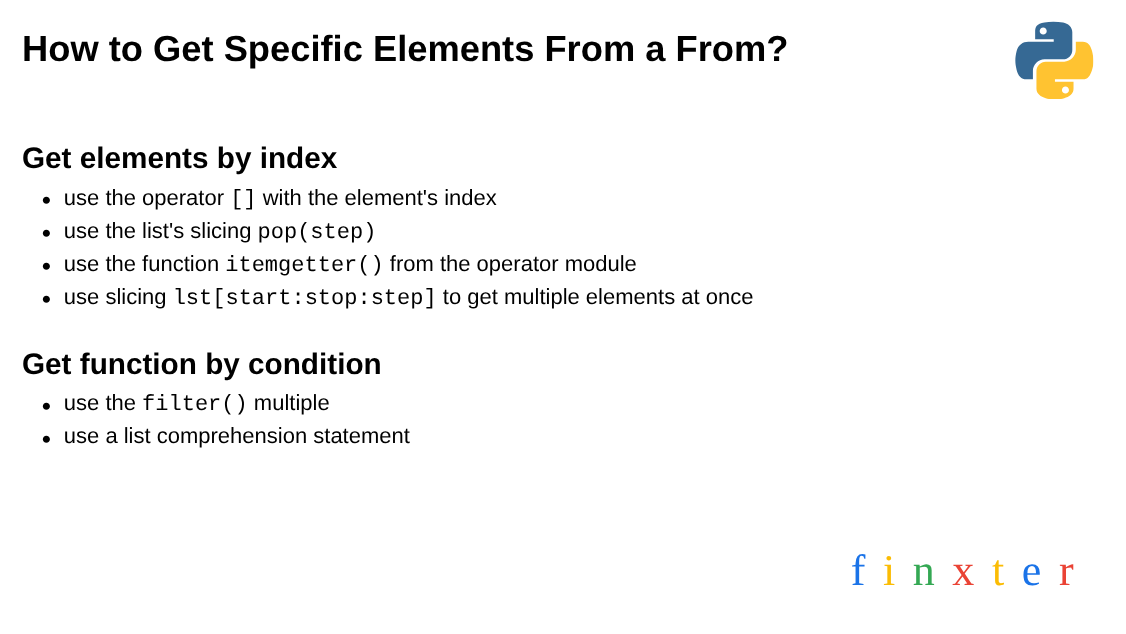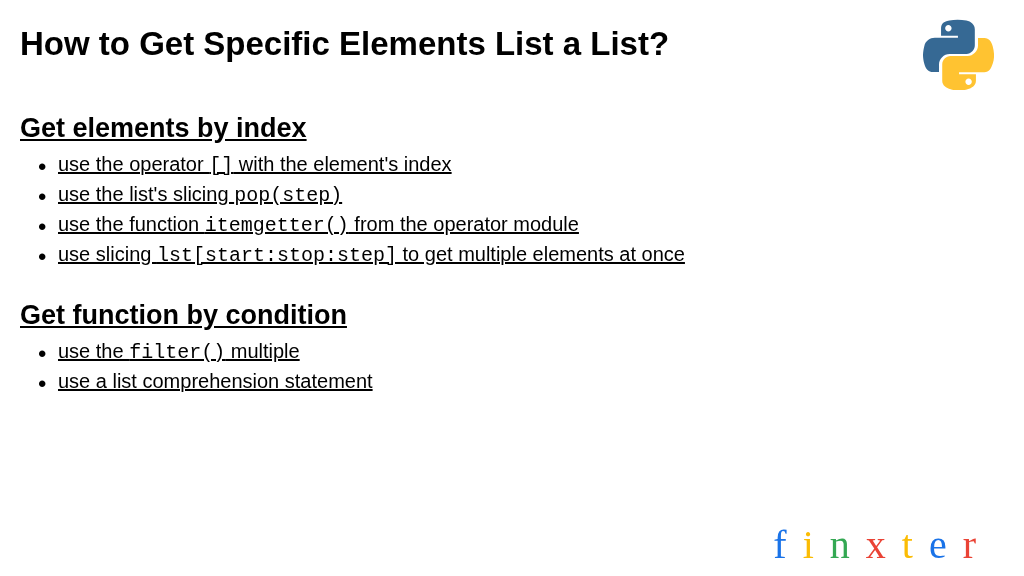--- a/index.html
+++ b/index.html
@@ -26,22 +26,21 @@
       font-weight: bold;
     }
     .python-logo {
       width: 72px;
       height: 72px;
       position: absolute;
       top: 18px;
       right: 30px;
     }
     .content {
-      margin-top: 50px;
-      text-decoration: underline;
+      margin-top: 66px;
     }
     .section {
       margin-bottom: 30px;
     }
     .section-heading {
       font-size: 27px;
       font-weight: bold;
       margin-bottom: 6px;
     }
     ul {
@@ -57,40 +56,40 @@
       content: "•";
       position: absolute;
       left: -20px;
       font-size: 24px;
     }
     .code {
       font-family: "Courier New", Courier, monospace;
     }
     .brand {
       position: absolute;
-      bottom: 8px;
+      bottom: 34px;
       right: 32px;
       font-size: 40px;
       font-family: Georgia, serif;
       letter-spacing: 16px;
       font-weight: 400;
     }
     .brand span:nth-child(1) { color: #1a73e8; }
     .brand span:nth-child(2) { color: #fbbc04; }
     .brand span:nth-child(3) { color: #34a853; }
     .brand span:nth-child(4) { color: #ea4335; }
     .brand span:nth-child(5) { color: #fbbc04; }
     .brand span:nth-child(6) { color: #1a73e8; }
     .brand span:nth-child(7) { color: #ea4335; }
   </style>
 </head>
 <body>
 
 <div class="header">
-  <h1 class="title">How to Get Specific Elements List a List?</h1>
+  <h1 class="title">How to Get Specific Elements From a From?</h1>
   <div class="python-logo">
     <svg viewBox="0 0 110 110" xmlns="http://www.w3.org/2000/svg">
       <path d="M54.3 2.8c-4.4.02-8.6.4-12.3 1.05-10.9 1.93-12.9 5.96-12.9 13.4v9.82h25.8v3.28H19.5c-7.5 0-14.1 4.5-16.1 13.1-2.37 9.8-2.47 15.9 0 26.1 1.83 7.6 6.2 13.1 13.7 13.1h8.9V70.9c0-8.5 7.4-16 16.1-16h25.7c7.2 0 12.9-5.9 12.9-13.1V17.2c0-7-5.9-12.2-12.9-13.4-4.4-.73-9-1.06-13.5-1.05zM40.3 10.7c2.7 0 4.9 2.22 4.9 4.95s-2.2 4.93-4.9 4.93c-2.7 0-4.9-2.2-4.9-4.93s2.2-4.95 4.9-4.95z" fill="#366994"></path>
       <path d="M85.6 30.3v11.4c0 8.9-7.5 16.4-16.1 16.4H43.8c-7.1 0-12.9 6-12.9 13.1v24.6c0 7 6.1 11.1 12.9 13.1 8.1 2.4 16 2.8 25.7 0 6.5-1.9 12.9-5.6 12.9-13.1v-9.8H56.6v-3.3h38.6c7.5 0 10.3-5.2 12.9-13.1 2.7-8.1 2.6-15.9 0-26.1-1.9-7.4-5.4-13.1-12.9-13.1h-9.6zm-14.4 62.3c2.7 0 4.9 2.2 4.9 4.9s-2.2 5-4.9 5c-2.7 0-4.9-2.2-4.9-5s2.2-4.9 4.9-4.9z" fill="#ffc331"></path>
     </svg>
   </div>
 </div>
 
 <div class="content">
   <div class="section">

